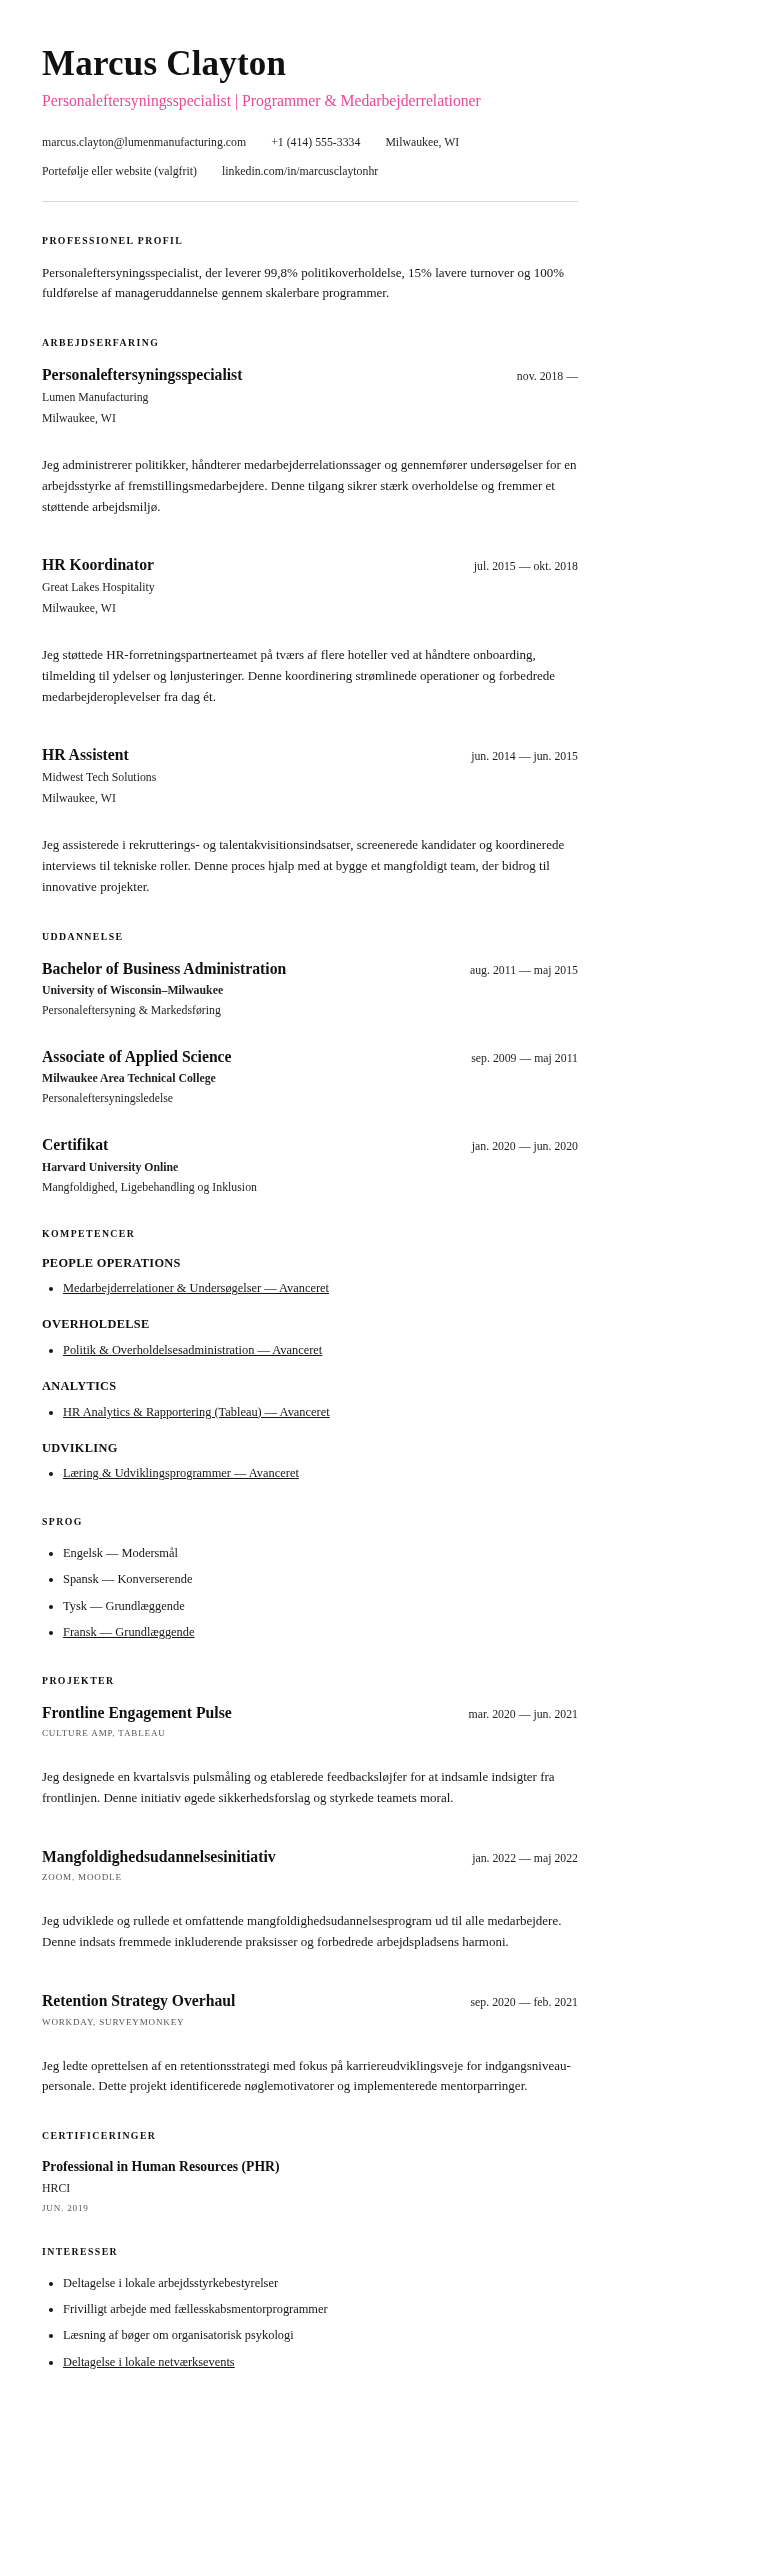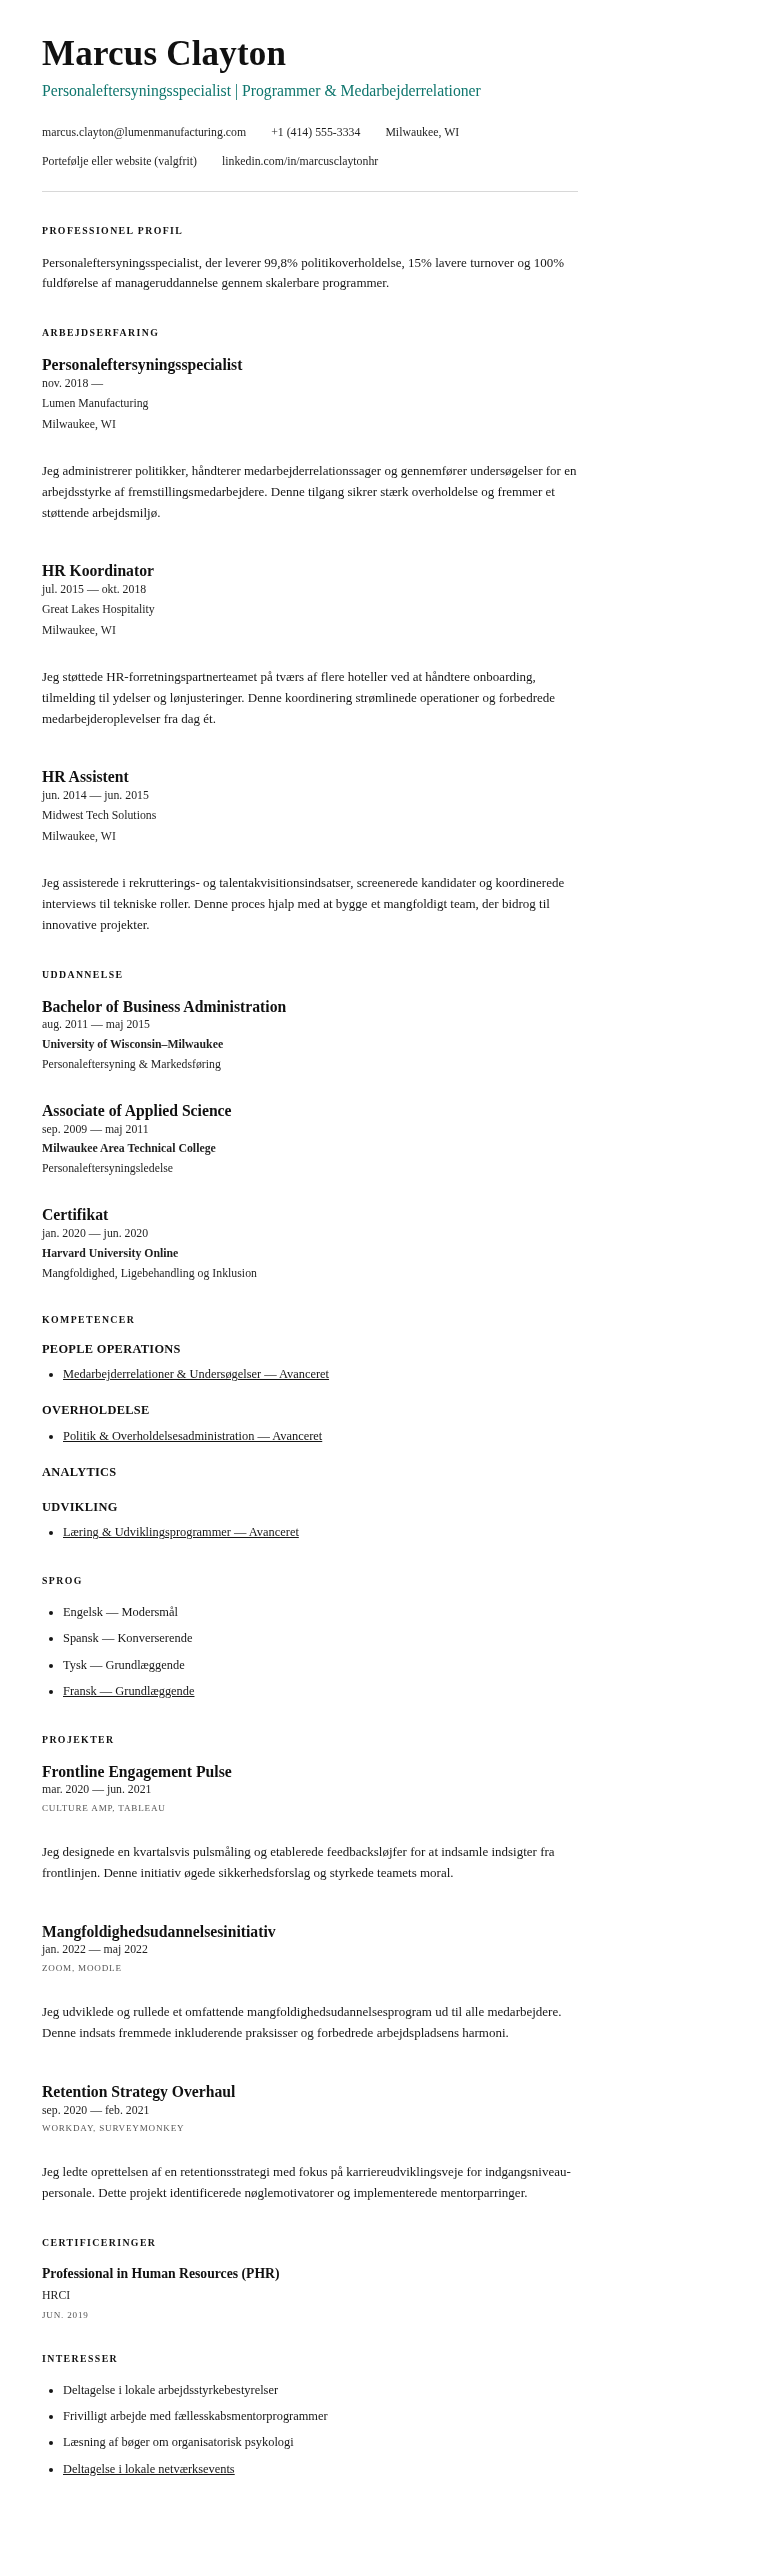--- a/index.html
+++ b/index.html
@@ -5,36 +5,36 @@
   * { box-sizing: border-box; }
   html, body { margin: 0; padding: 0; background: #ffffff; }
   body {
     width: 784px;
     font-family: "Liberation Serif", "DejaVu Serif", serif;
     color: #111111;
   }
   .page {
     width: 620px;
     min-height: 2576px;
-    padding: 35px 42px 46px 42px;
+    padding: 45px 42px 46px 42px;
   }
 
   
   .name {
     font-size: 35px;
     font-weight: 700;
     line-height: 1.1;
     margin: 0 0 7.8px 0;
     letter-spacing: 0.2px;
   }
   .subtitle {
     font-size: 15.7px;
     line-height: 1.3;
     margin: 0 0 22px 0;
-    color: #0f766e;
+    color: #ec4899;
   }
   .contact-row {
     display: flex;
     flex-wrap: wrap;
     gap: 22px 25px;
     font-size: 11.8px;
     line-height: 1.45;
     color: #1f1f1f;
     margin-bottom: 11.8px;
   }
@@ -62,21 +62,20 @@
     max-width: 700px;
   }
 
   .entry { margin-bottom: 38px; }
   .entry:last-child { margin-bottom: 0; }
   .entry-header {
     display: flex;
     justify-content: space-between;
     align-items: baseline;
     gap: 1px;
-    flex-direction: column;
   }
   .entry-title {
     font-size: 15.7px;
     font-weight: 700;
     margin: 0;
     line-height: 1.25;
   }
   .entry-dates {
     font-size: 11.8px;
     color: #1f1f1f;
@@ -233,20 +232,23 @@
 
     <div class="skill-cat">
       <h3 class="skill-cat-name">OVERHOLDELSE</h3>
       <ul class="bullet-list">
         <li>Politik &amp; Overholdelsesadministration — Avanceret</li>
       </ul>
     </div>
 
     <div class="skill-cat">
       <h3 class="skill-cat-name">ANALYTICS</h3>
+      <ul class="bullet-list">
+        <li>HR Analytics &amp; Rapportering (Tableau) — Avanceret</li>
+      </ul>
     </div>
 
     <div class="skill-cat">
       <h3 class="skill-cat-name">UDVIKLING</h3>
       <ul class="bullet-list">
         <li>Læring &amp; Udviklingsprogrammer — Avanceret</li>
       </ul>
     </div>
   </section>
 

